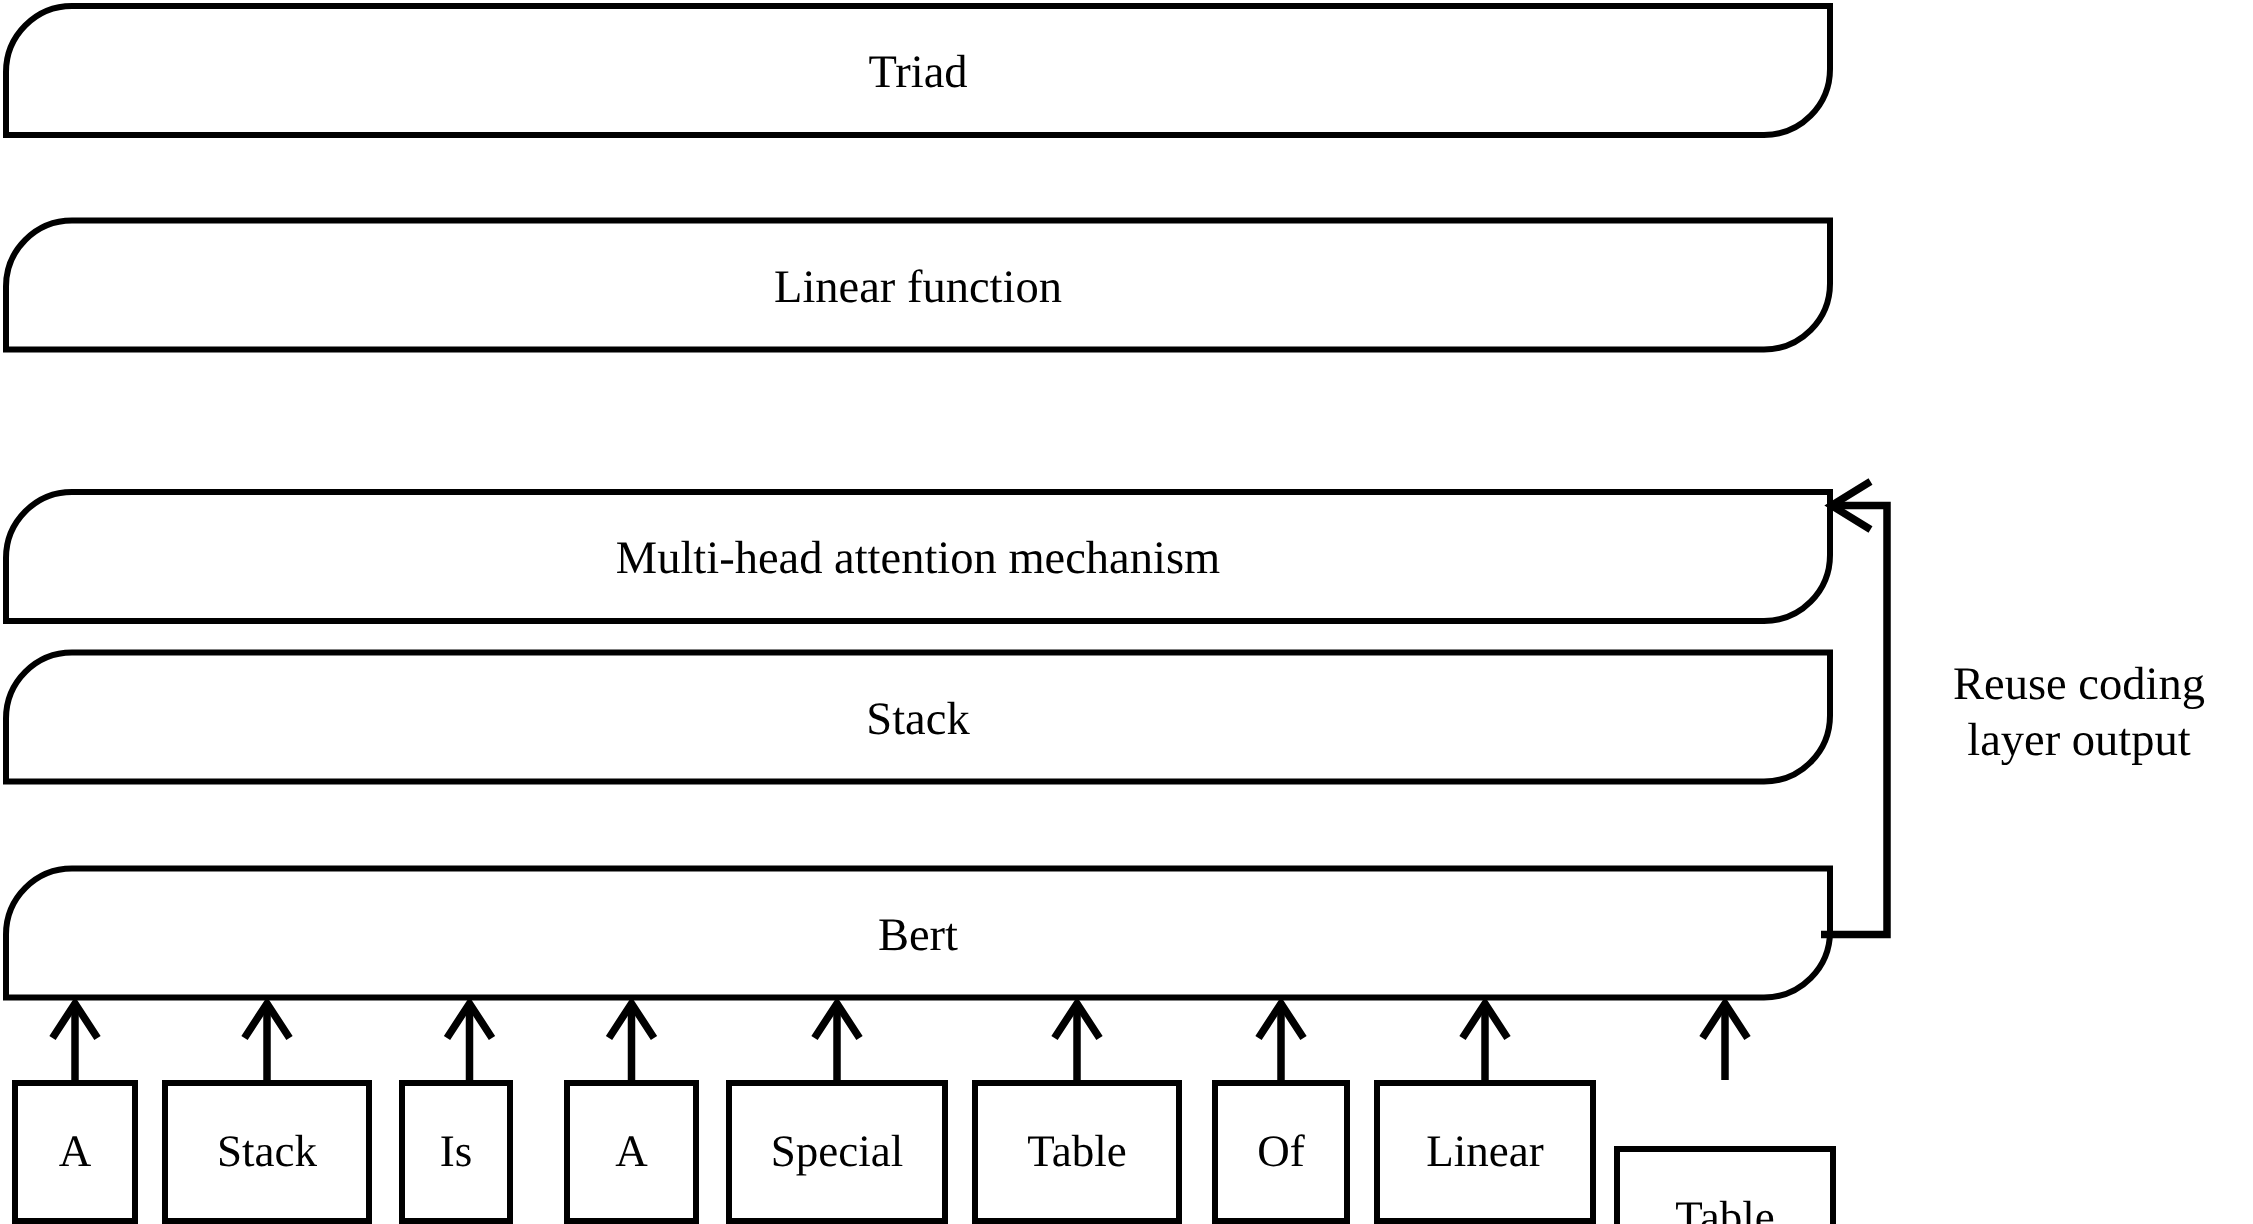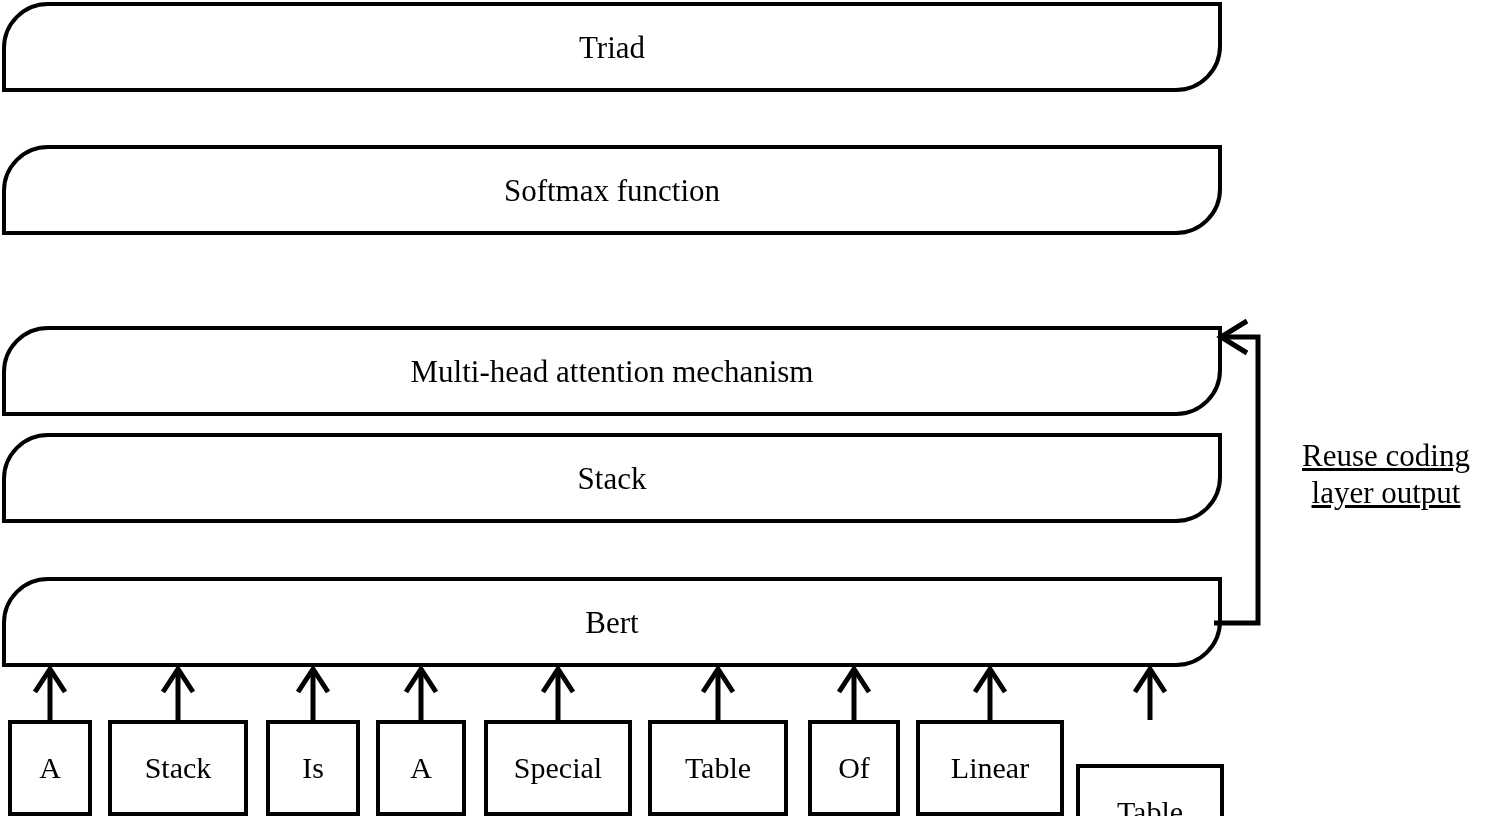--- a/index.html
+++ b/index.html
@@ -66,55 +66,54 @@
     pointer-events: none;
     overflow: visible;
   }
   .side-note {
     position: absolute;
     font-size: 31px;
     line-height: 1.18;
     text-align: center;
     color: #000000;
     white-space: pre-line;
-    text-decoration: underline;
   }
 </style>
 </head>
 <body>
 
 <div id="canvas">
 
   <div class="layer-box" style="left:2px; top:2px; width:1220px; height:90px;">
     <span class="layer-label">Triad</span>
   </div>
 
   <div class="layer-box" style="left:2px; top:145px; width:1220px; height:90px;">
-    <span class="layer-label">Softmax function</span>
+    <span class="layer-label">Linear function</span>
   </div>
 
   <div class="layer-box" style="left:2px; top:290px; width:1220px; height:90px;margin-top:36px;">
     <span class="layer-label">Multi-head attention mechanism</span>
   </div>
 
   <div class="layer-box" style="left:2px; top:433px; width:1220px; height:90px;">
     <span class="layer-label">Stack</span>
   </div>
 
   <div class="layer-box" style="left:2px; top:577px; width:1220px; height:90px;">
     <span class="layer-label">Bert</span>
   </div>
 
   <div class="token-box" style="left:8px; width:84px;">
     <span class="token-label">A</span>
   </div>
   <div class="token-box" style="left:108px; width:140px;">
     <span class="token-label">Stack</span>
   </div>
-  <div class="token-box" style="left:266px; width:94px;">
+  <div class="token-box" style="left:266px; width:76px;">
     <span class="token-label">Is</span>
   </div>
   <div class="token-box" style="left:376px; width:90px;">
     <span class="token-label">A</span>
   </div>
   <div class="token-box" style="left:484px; width:148px;">
     <span class="token-label">Special</span>
   </div>
   <div class="token-box" style="left:648px; width:140px;">
     <span class="token-label">Table</span>

